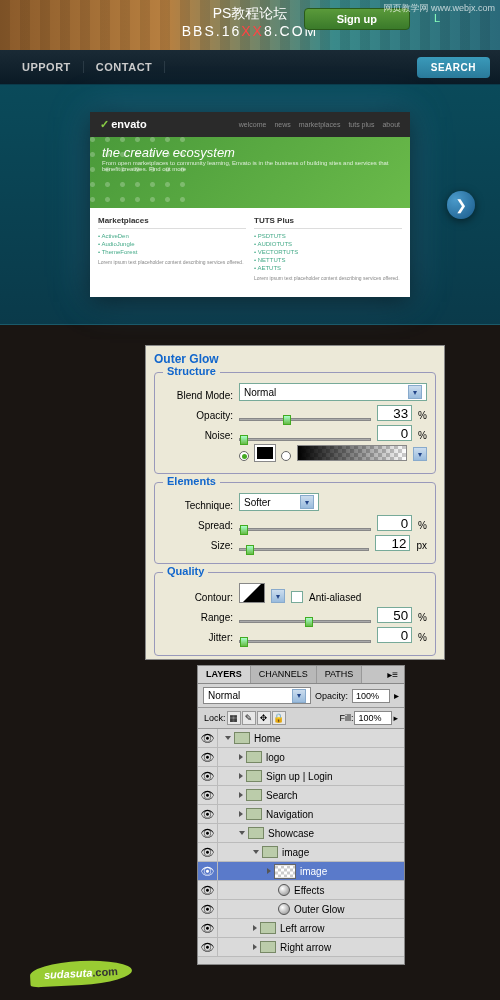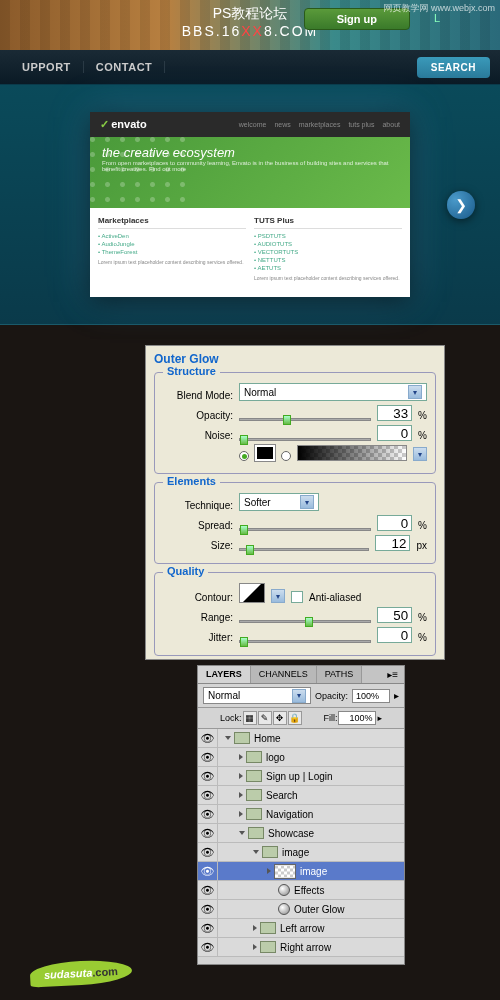--- a/index.html
+++ b/index.html
@@ -57,21 +57,21 @@
 
 .layers-panel { position: absolute; top: 665px; left: 180px; width: 208px; height: 300px; background: #d4d4d4; border: 1px solid #888; font-size: 10px; margin-left: 17px; }
 .lp-tabs { display: flex; background: #c4c4c4; border-bottom: 1px solid #888; }
 .lp-tab { padding: 3px 8px; font-size: 9px; border-right: 1px solid #999; background: #b8b8b8; }
 .lp-tab.active { background: #d4d4d4; font-weight: bold; }
 .lp-tab-arrow { margin-left: auto; padding: 3px 6px; }
 .lp-opts { display: flex; align-items: center; padding: 3px 5px; gap: 4px; border-bottom: 1px solid #999; background: #d4d4d4; }
 .lp-mode { border: 1px solid #888; background: #fff; padding: 1px 4px; flex: 1; display: flex; justify-content: space-between; align-items: center; height: 17px; }
 .lp-opacity-label { font-size: 9px; }
 .lp-opacity-val { border: 1px solid #888; background: #fff; padding: 1px 3px; width: 38px; font-size: 9px; }
-.lp-lock { display: flex; align-items: center; padding: 3px 22px; gap: 1px; border-bottom: 1px solid #999; font-size: 9px; text-align: right; }
+.lp-lock { display: flex; align-items: center; padding: 3px 6px; gap: 1px; border-bottom: 1px solid #999; font-size: 9px; }
 .lock-icon { width: 14px; height: 14px; border: 1px solid #999; background: #e8e8e8; display: flex; align-items: center; justify-content: center; font-size: 9px; }
 .lp-tree { background: #dadada; height: 228px; overflow: hidden; }
 .tree-row { display: flex; align-items: center; height: 19px; border-bottom: 1px solid #bbb; background: #dadada; }
 .tree-row.sel { background: #5a7aca; color: #fff; }
 .eye { width: 20px; height: 19px; border-right: 1px solid #bbb; display: flex; align-items: center; justify-content: center; font-size: 11px; }
 .tree-indent { display: inline-block; }
 .tri { display: inline-block; width: 0; height: 0; border-left: 4px solid #555; border-top: 3px solid transparent; border-bottom: 3px solid transparent; margin: 0 3px; }
 .tri.open { border-left: 3px solid transparent; border-right: 3px solid transparent; border-top: 4px solid #555; border-bottom: none; }
 .folder { width: 16px; height: 12px; background: #bca; border: 1px solid #786; margin-right: 4px; display: inline-block; }
 .layer-thumb { width: 22px; height: 15px; background: repeating-conic-gradient(#ccc 0 25%, #fff 0 50%) 0/6px 6px; border: 1px solid #666; margin-right: 4px; display: inline-block; }

